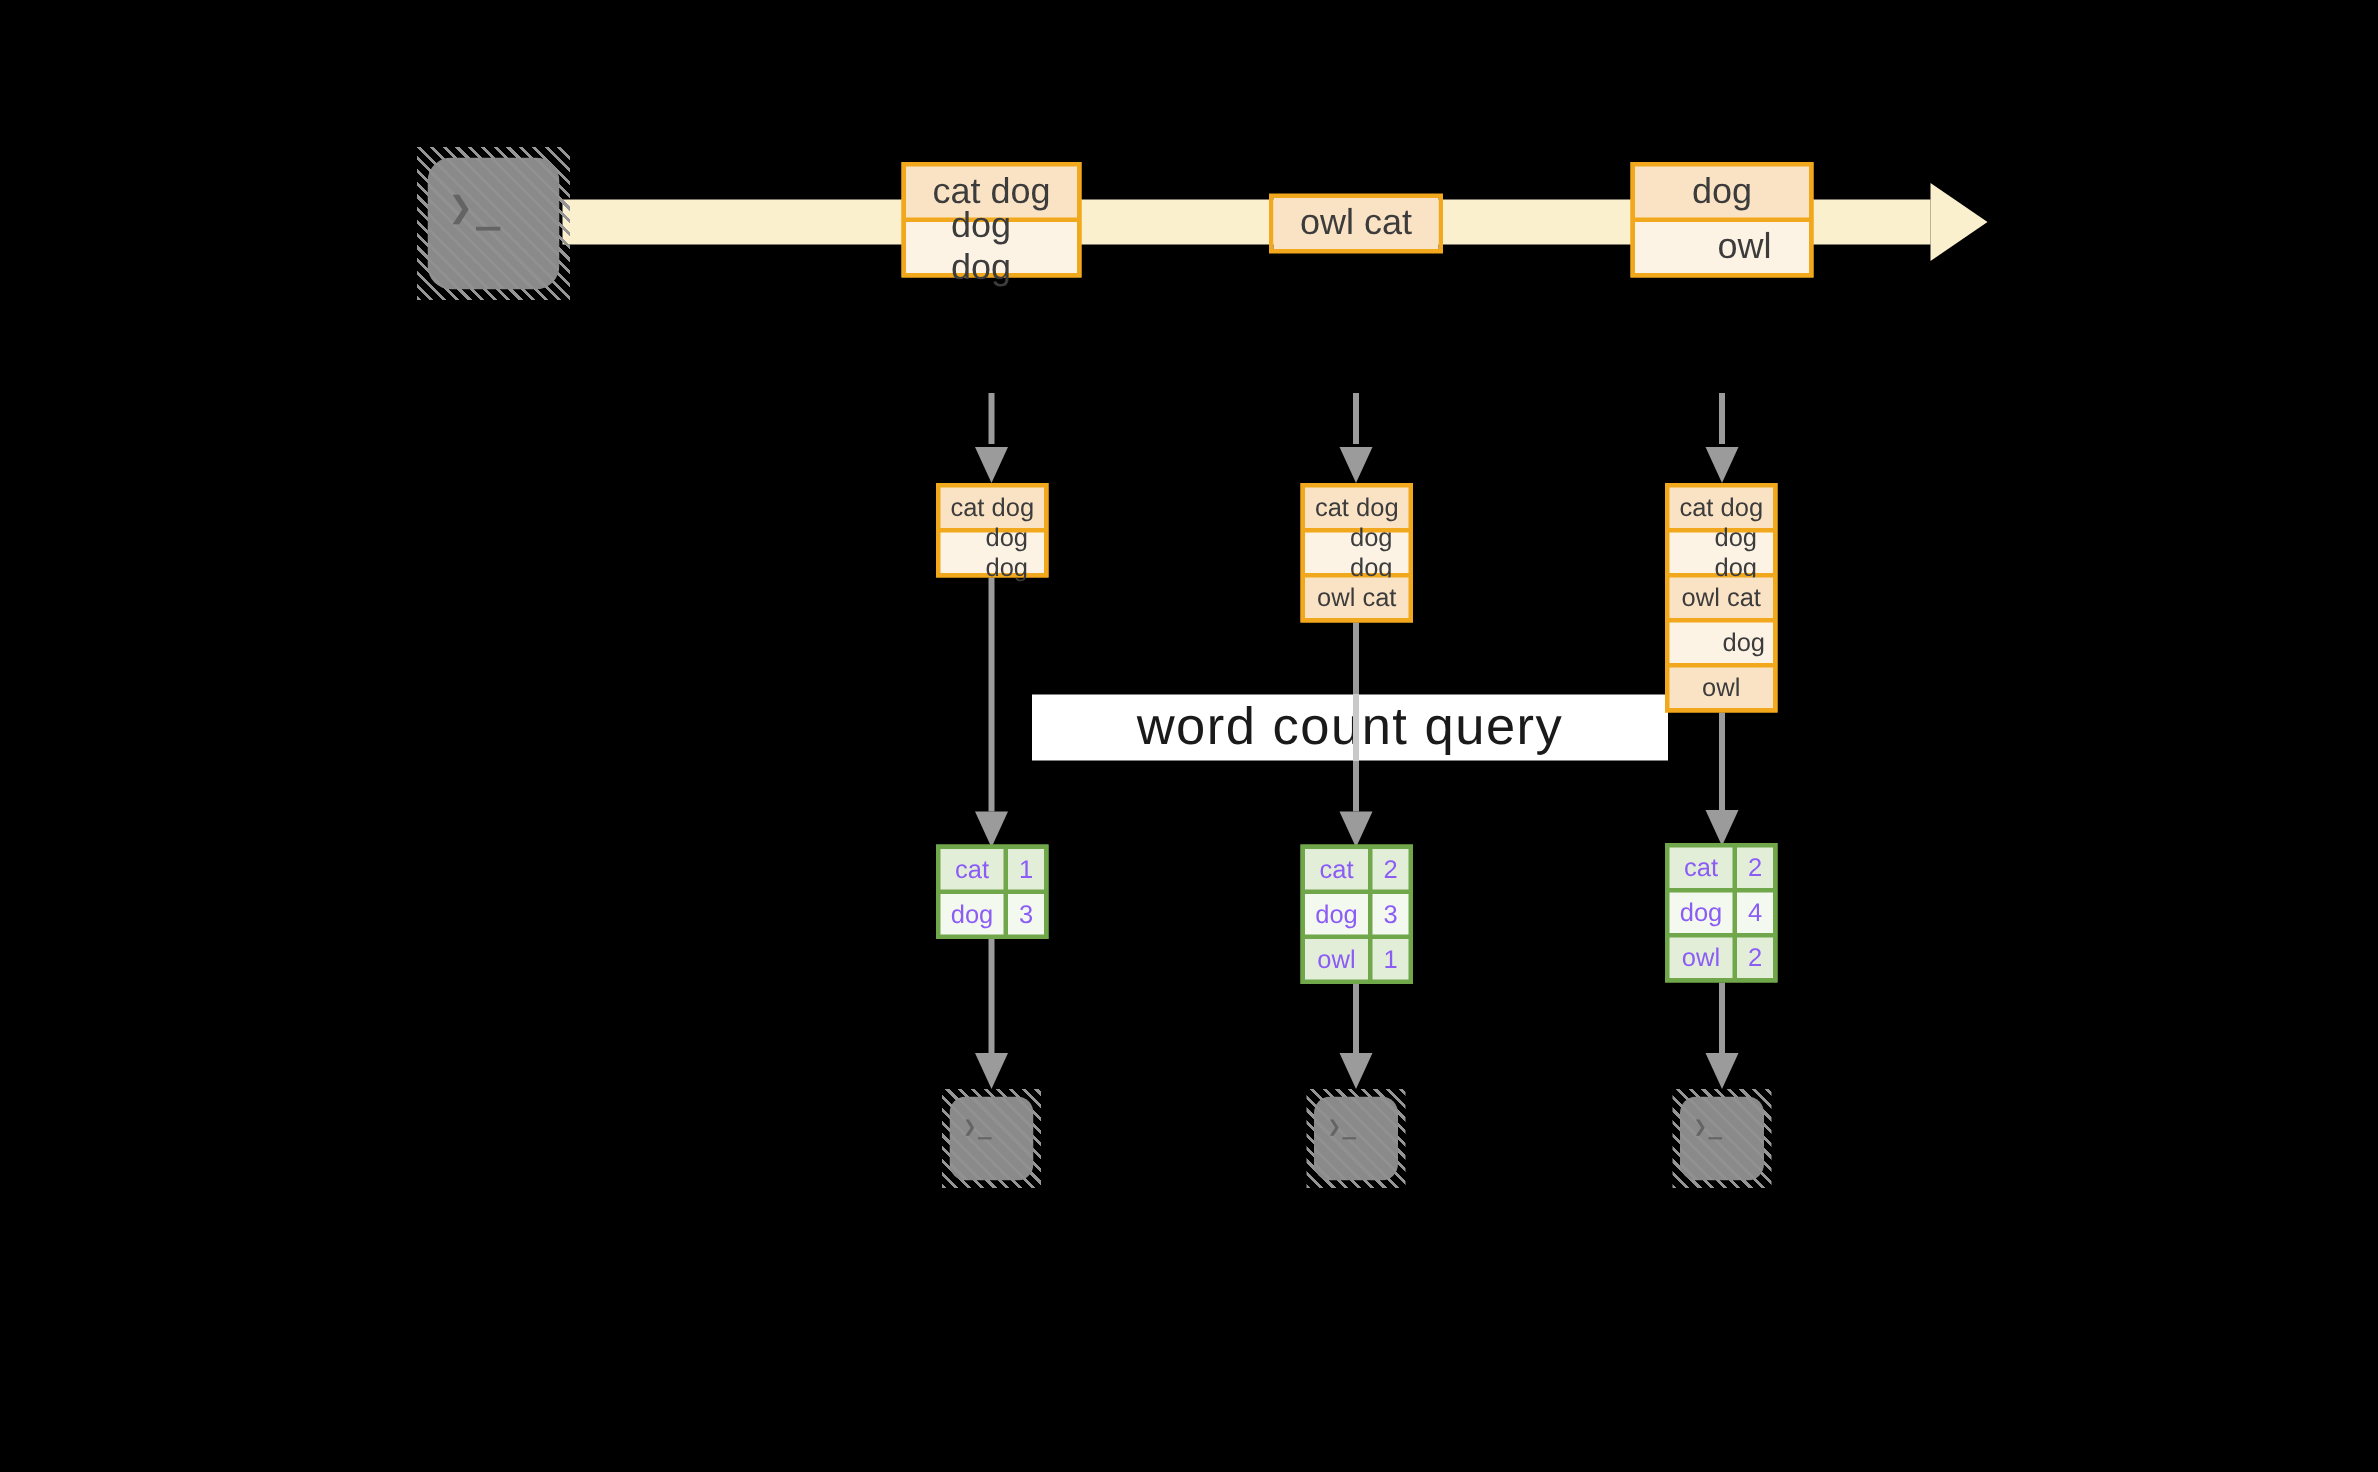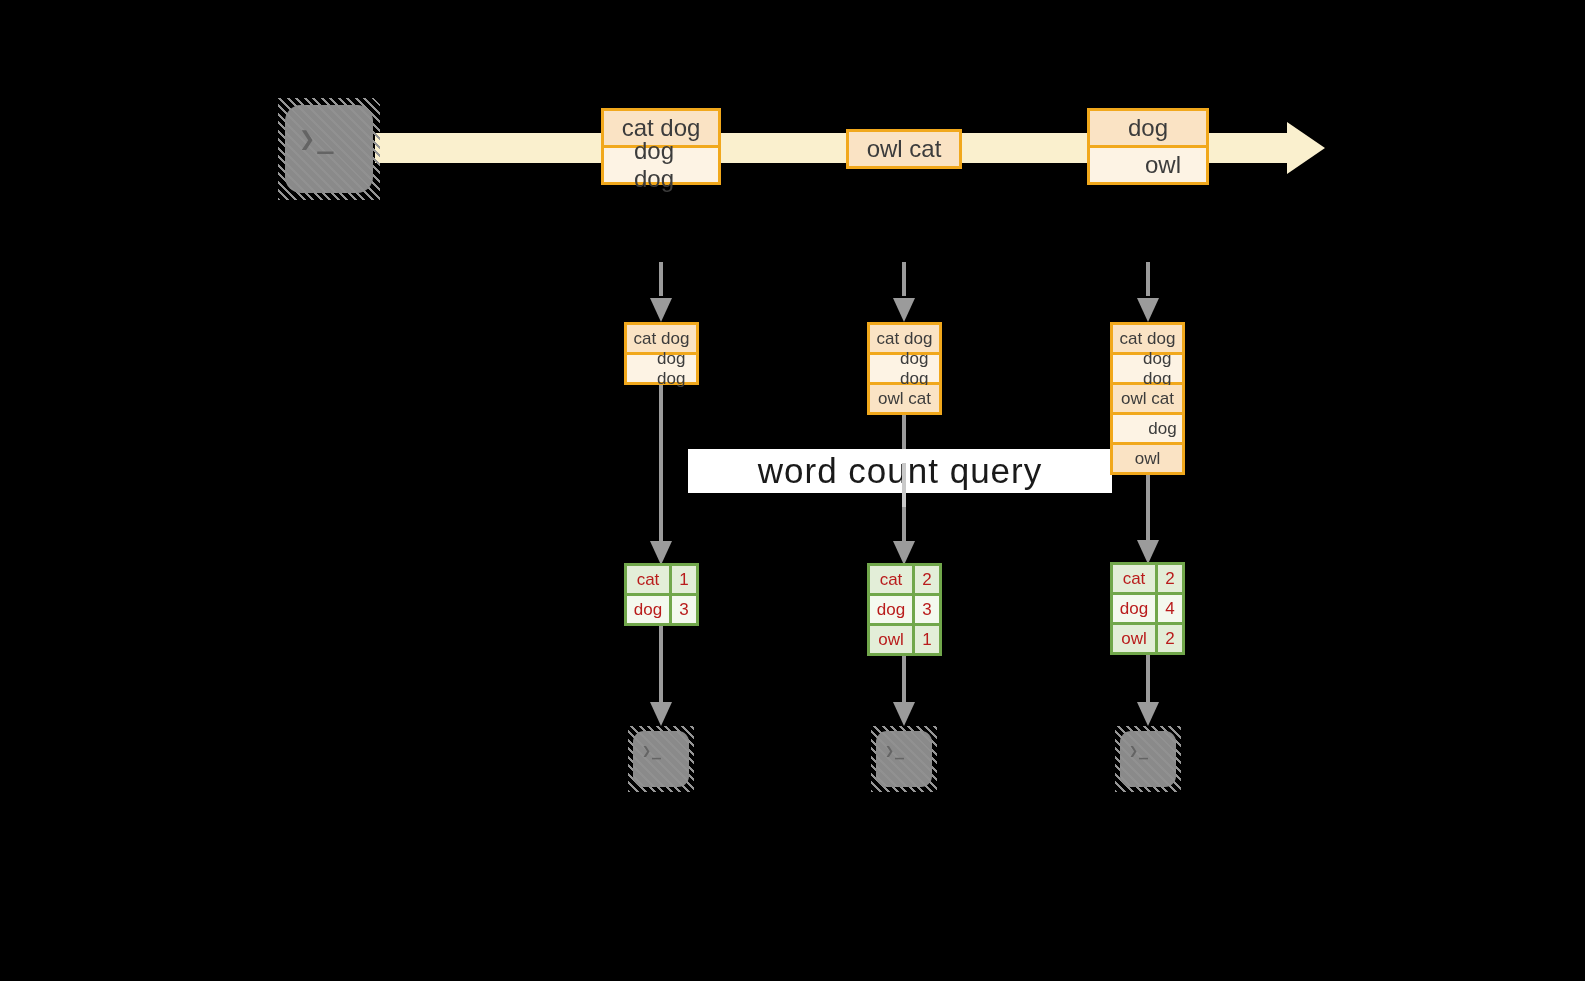--- a/index.html
+++ b/index.html
@@ -53,21 +53,21 @@
     border-left:11px solid transparent;border-right:11px solid transparent;
     border-top:24px solid var(--gray);}
   
   .qband{position:absolute;background:#ffffff;z-index:2;
     display:flex;align-items:center;justify-content:center;}
   .qband span{font-size:35px;color:#1a1a1a;letter-spacing:1px;z-index:4;}
   
   .gtable{position:absolute;z-index:4;border:3px solid var(--green);background:var(--green);
     display:grid;grid-template-columns:42px 24px;gap:3px;}
   .gcell{height:27px;display:flex;align-items:center;justify-content:center;
-    font-size:17px;color:#b91c1c;}
+    font-size:17px;color:#8b5cf6;}
   .gcell.dark{background:var(--green-dark);}
   .gcell.light{background:var(--green-light);}
 </style>
 </head>
 <body>
 
 <div class="canvas">
 
   <div class="term" style="left:278px;top:98px;width:102px;height:102px;">
     <div class="term-body">
@@ -114,21 +114,21 @@
     <div class="ocell dark">owl</div>
   </div>
 
   <div class="vline" style="left:659px;top:385px;height:156px;"></div>
   <div class="tri" style="left:650px;top:541px;"></div>
   <div class="vline" style="left:902px;top:415px;height:126px;"></div>
   <div class="tri" style="left:893px;top:541px;"></div>
   <div class="vline" style="left:1146px;top:475px;height:66px;"></div>
   <div class="tri" style="left:1137px;top:540px;"></div>
 
-  <div class="qband" style="left:688px;top:449px;width:424px;height:44px;">
+  <div class="qband" style="left:688px;top:463px;width:424px;height:44px;">
     <span>word count query</span>
   </div>
   <div class="vline light" style="left:902px;top:463px;height:44px;"></div>
 
   <div class="gtable" style="left:624px;top:563px;">
     <div class="gcell dark">cat</div>
     <div class="gcell dark">1</div>
     <div class="gcell light">dog</div>
     <div class="gcell light">3</div>
   </div>

